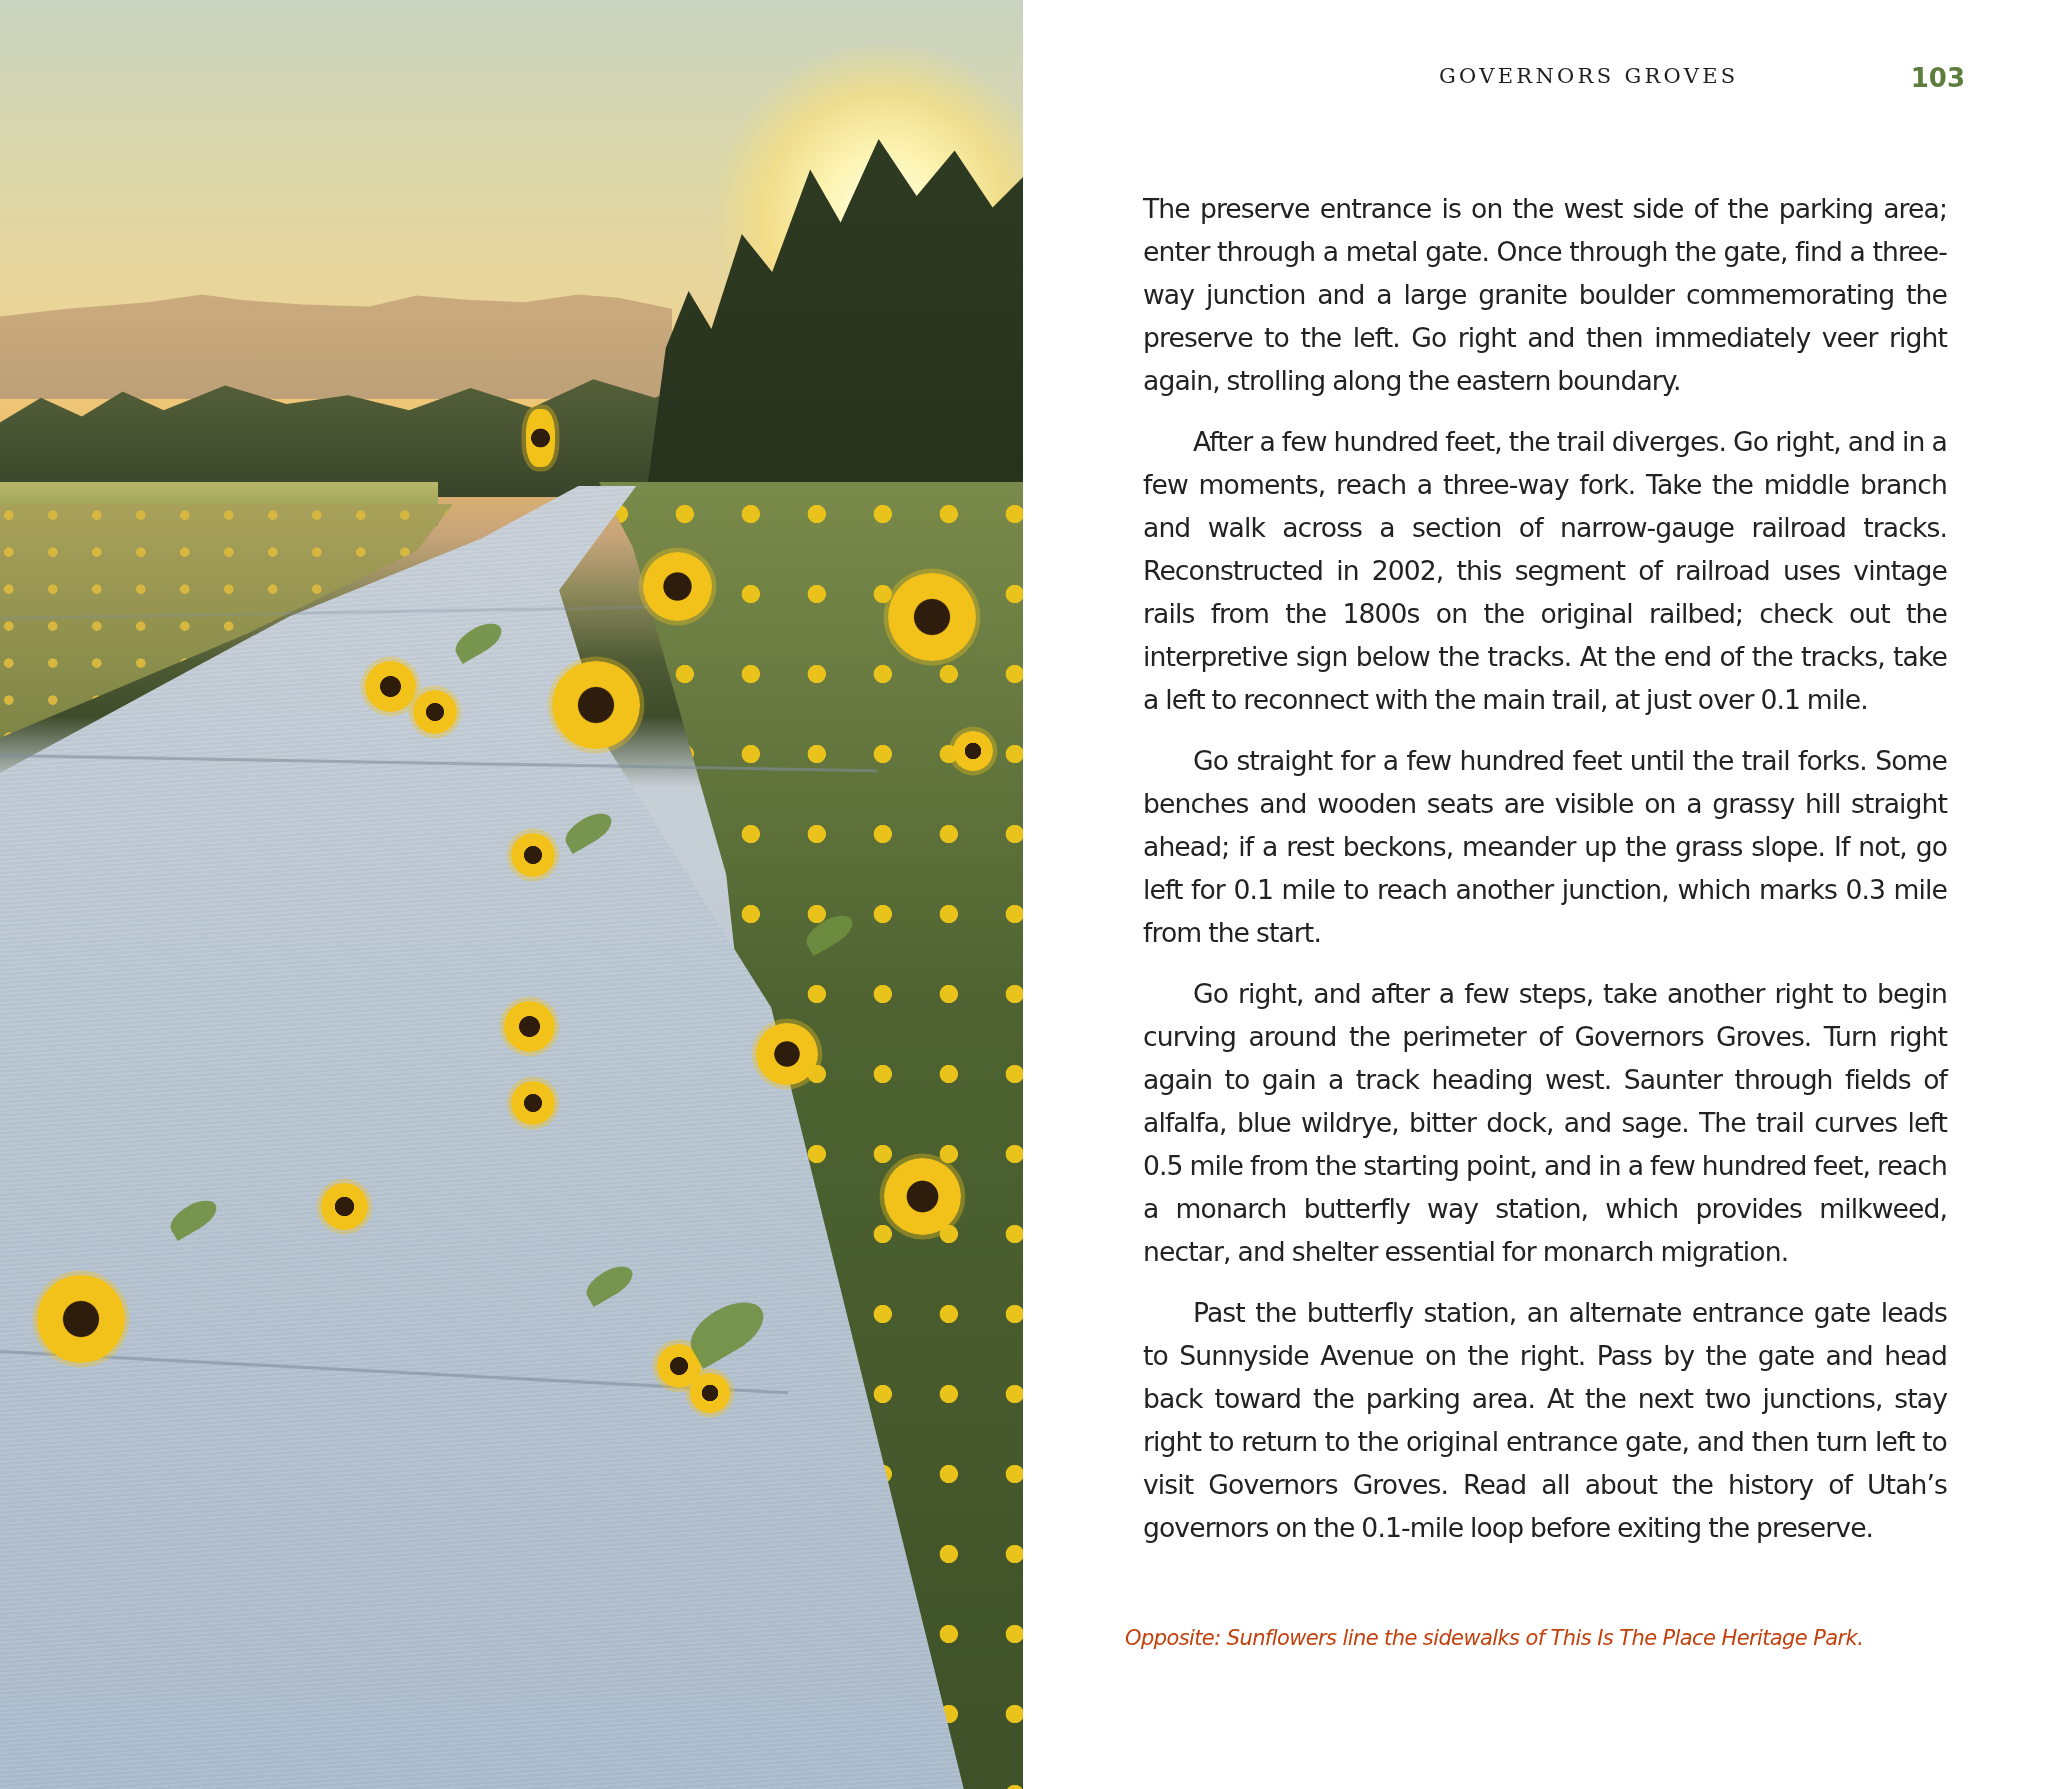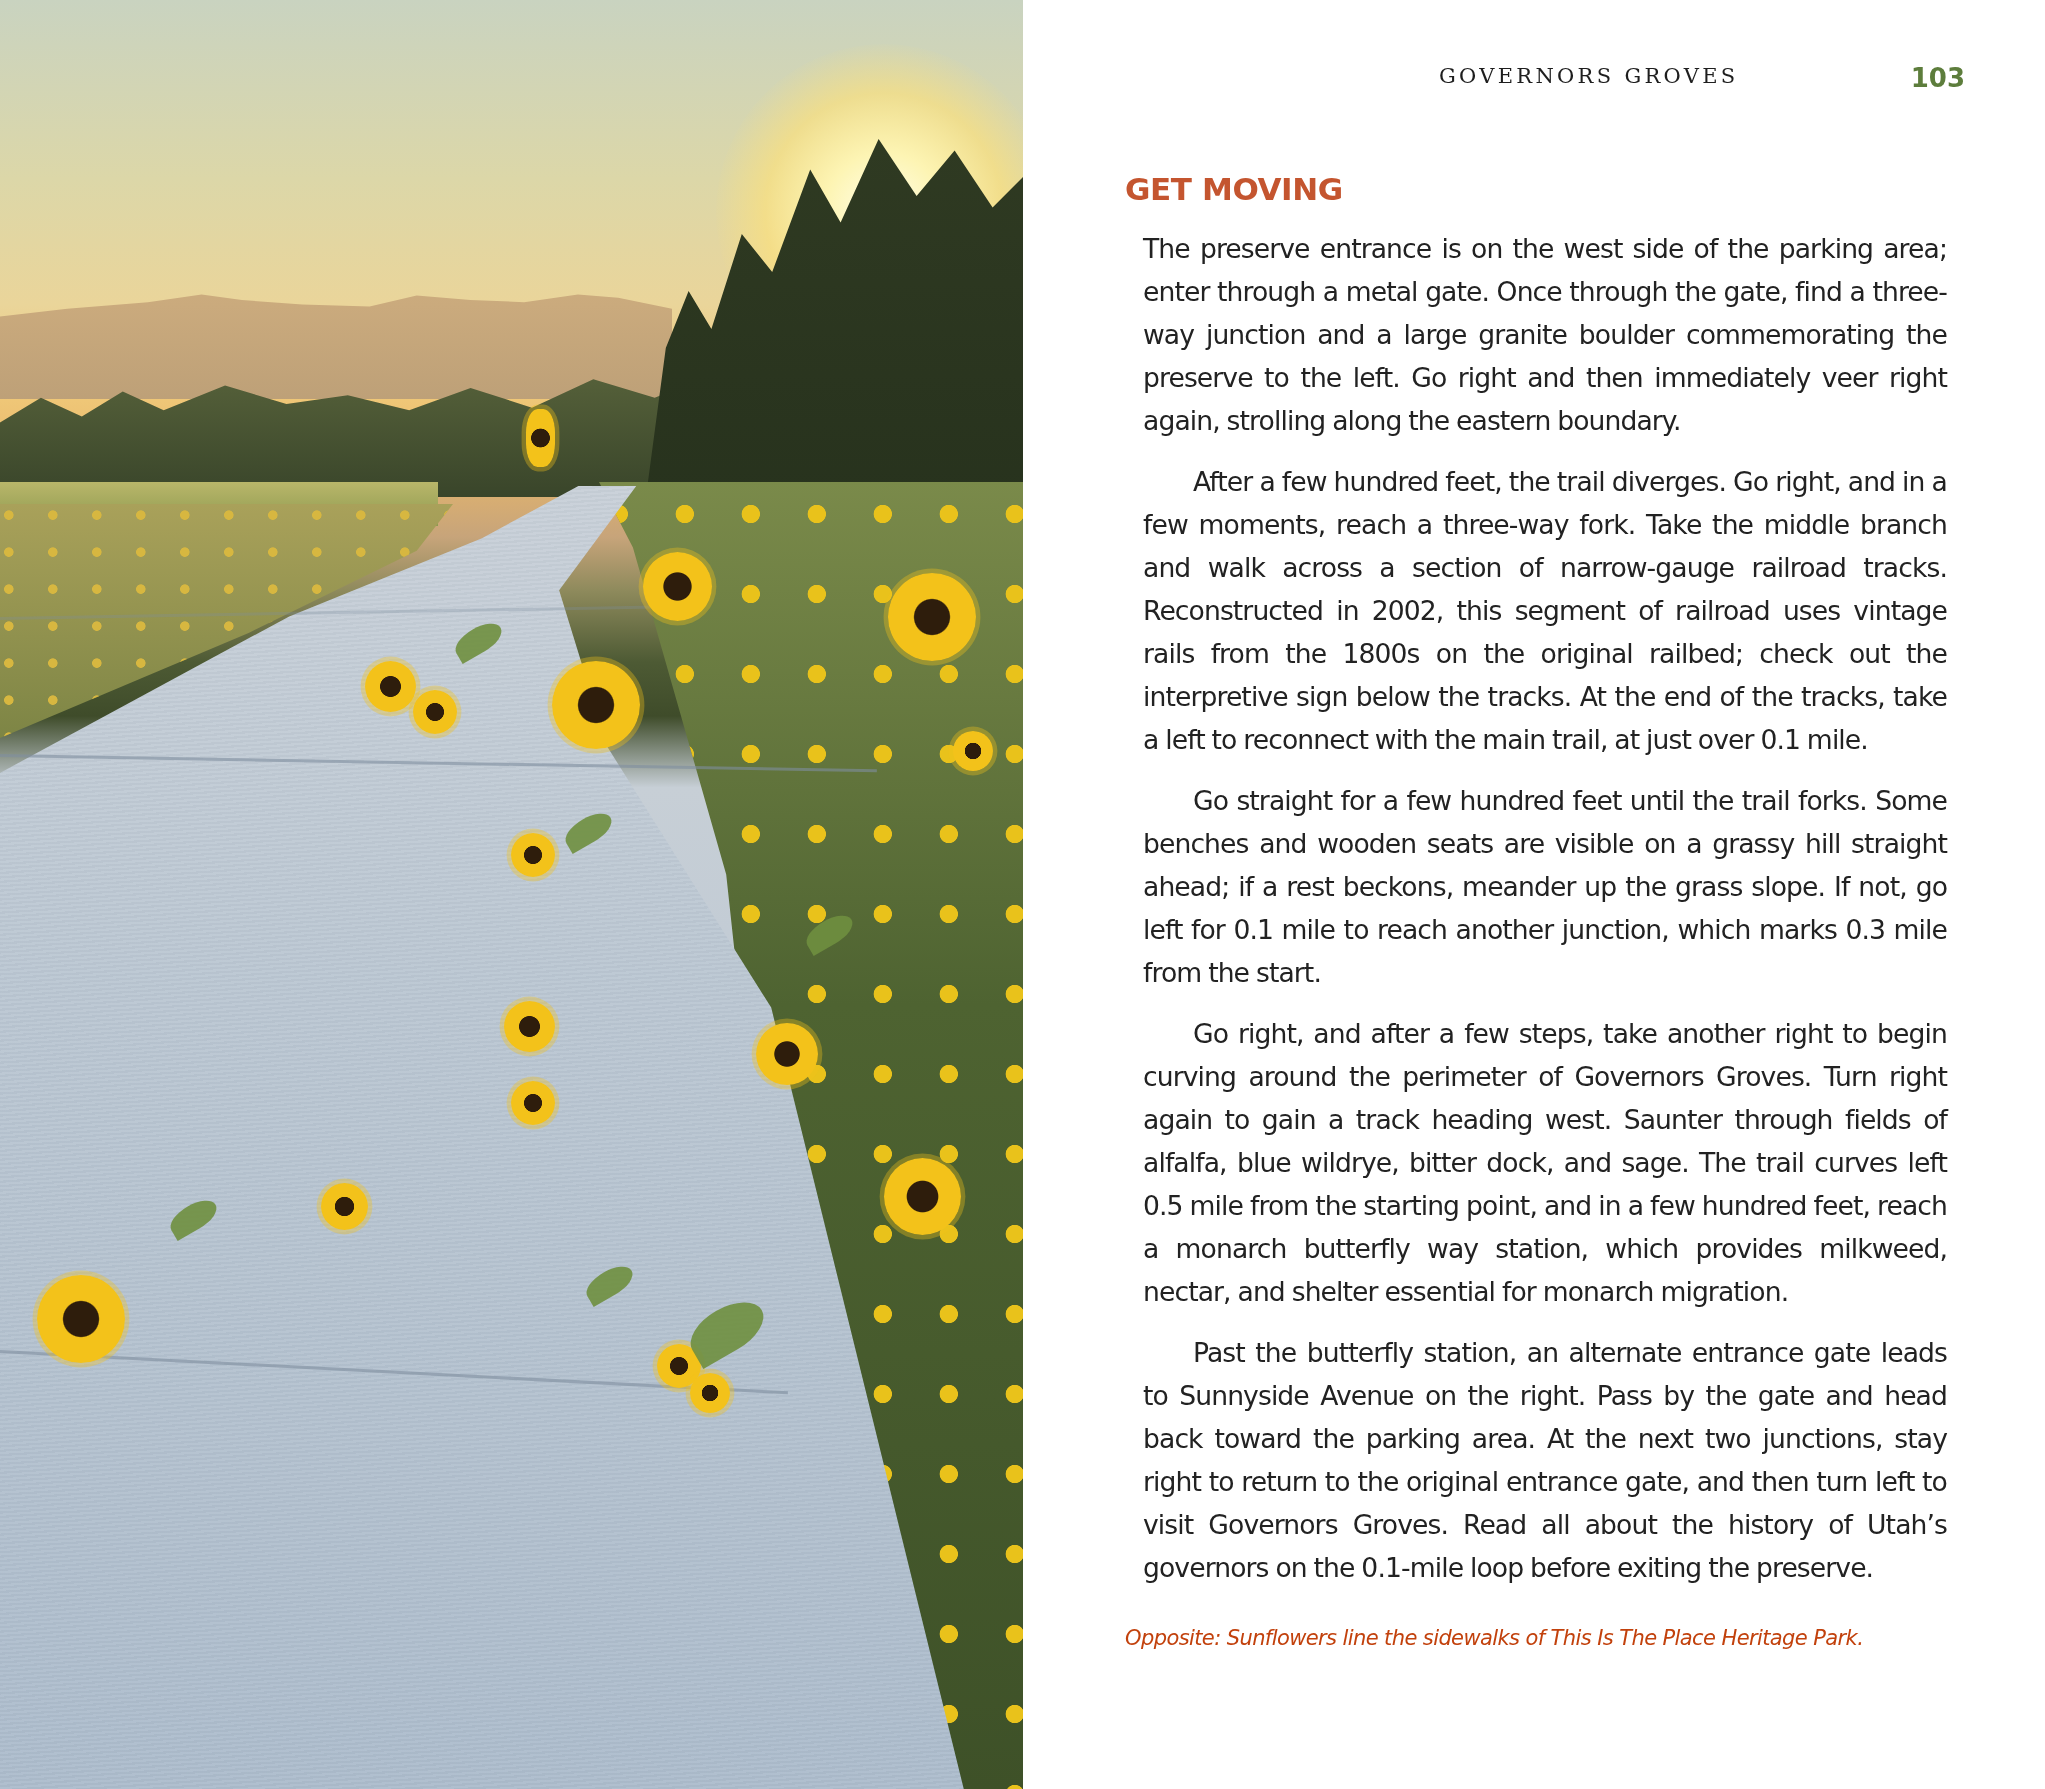--- a/index.html
+++ b/index.html
@@ -83,21 +83,20 @@
   <div class="leaf" style="left:804px;top:920px;"></div>
   <div class="leaf" style="left:168px;top:1205px;"></div>
 </div>
 
 <div class="page-header">
   <span class="running-head">GOVERNORS GROVES</span>
   <span class="page-number">103</span>
 </div>
 
 <div class="content">
-  <h2 class="section-heading">GET MOVING</h2>
   <p class="para">The preserve entrance is on the west side of the parking area; enter through a metal gate. Once through the gate, find a three-way junction and a large granite boulder commemorat­ing the preserve to the left. Go right and then immediately veer right again, strolling along the eastern boundary.</p>
   <p class="para indent">After a few hundred feet, the trail diverges. Go right, and in a few moments, reach a three-way fork. Take the middle branch and walk across a section of narrow-gauge railroad tracks. Reconstructed in 2002, this segment of railroad uses vintage rails from the 1800s on the original railbed; check out the interpretive sign below the tracks. At the end of the tracks, take a left to reconnect with the main trail, at just over 0.1 mile.</p>
   <p class="para indent">Go straight for a few hundred feet until the trail forks. Some benches and wooden seats are visible on a grassy hill straight ahead; if a rest beckons, meander up the grass slope. If not, go left for 0.1 mile to reach another junction, which marks 0.3 mile from the start.</p>
   <p class="para indent">Go right, and after a few steps, take another right to begin curving around the perimeter of Governors Groves. Turn right again to gain a track heading west. Saunter through fields of alfalfa, blue wildrye, bitter dock, and sage. The trail curves left 0.5 mile from the starting point, and in a few hundred feet, reach a monarch butterfly way station, which provides milk­weed, nectar, and shelter essential for monarch migration.</p>
   <p class="para indent">Past the butterfly station, an alternate entrance gate leads to Sunnyside Avenue on the right. Pass by the gate and head back toward the parking area. At the next two junctions, stay right to return to the original entrance gate, and then turn left to visit Governors Groves. Read all about the history of Utah’s governors on the 0.1-mile loop before exiting the preserve.</p>
 </div>
 
 <div class="caption">Opposite: Sunflowers line the sidewalks of This Is The Place Heritage Park.</div>
 
 

